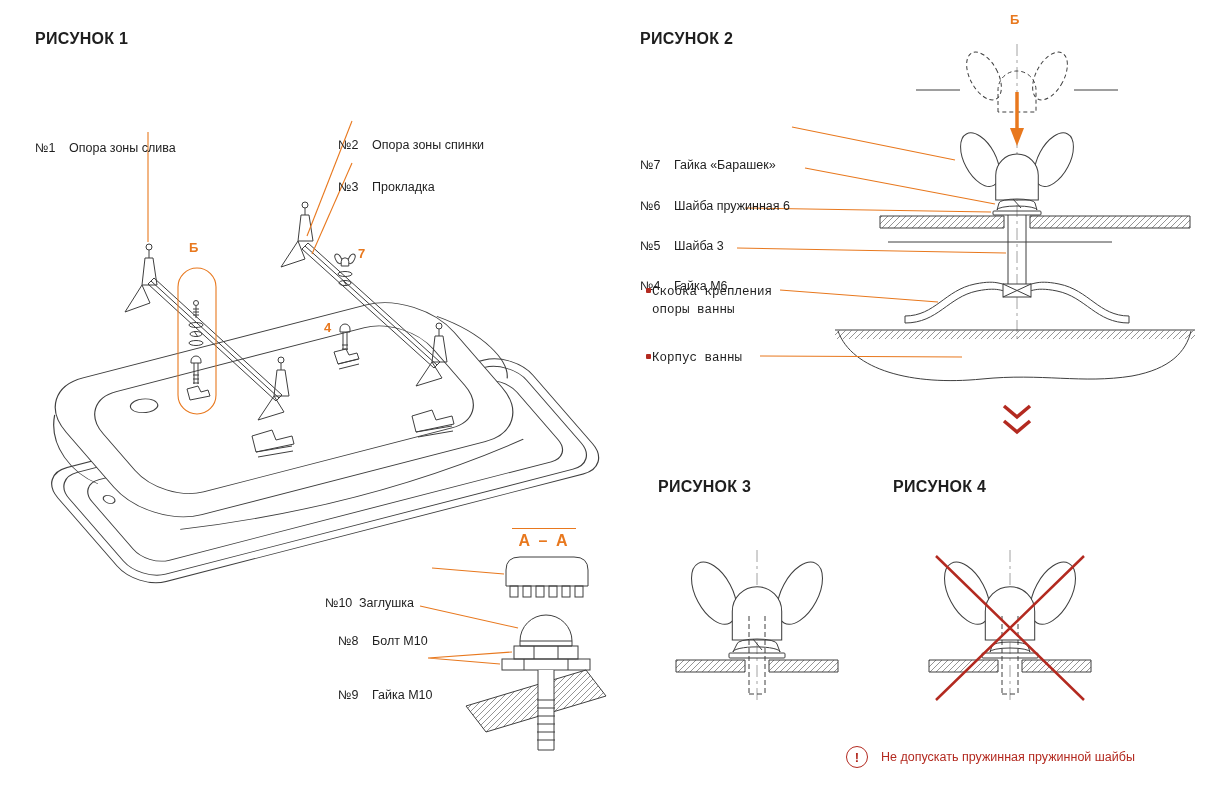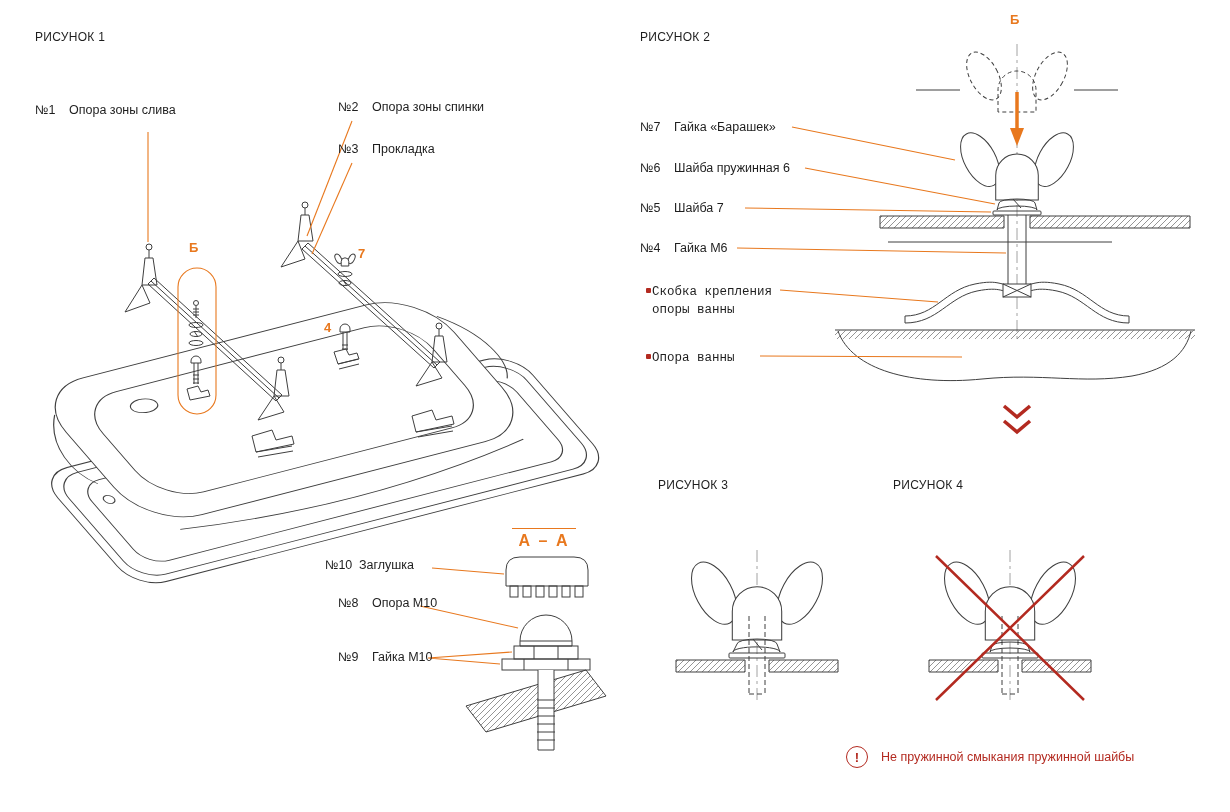--- a/index.html
+++ b/index.html
@@ -7,22 +7,22 @@
     --red:#B32A20;
     --ink:#1E1E1E;
     --line:#3F3F3F;
   }
   html,body{margin:0;padding:0;background:#fff;}
   body{
     width:1230px;height:812px;position:relative;overflow:hidden;
     font-family:"Liberation Sans","DejaVu Sans",sans-serif;color:var(--ink);
   }
   .abs{position:absolute;}
-  .fig-title{font-size:12px;font-weight:normal;letter-spacing:.3px;white-space:nowrap;}
-  .part-label{font-size:12.5px;white-space:nowrap;}
+  .fig-title{font-size:16px;font-weight:bold;letter-spacing:.3px;white-space:nowrap;}
+  .part-label{font-size:12.5px;white-space:nowrap;margin-top:38px;}
   .part-label .pnum{display:inline-block;min-width:34px;}
   .marker{color:var(--orange);font-weight:bold;font-size:13px;}
   .section-label{
     color:var(--orange);font-weight:bold;font-size:16px;letter-spacing:2px;
     border-top:1.5px solid var(--orange);padding:3px 4px 0 4px;text-align:center;width:56px;
   }
   .bullet-label{display:flex;gap:1px;font-size:12.5px;line-height:1.45;font-family:Liberation Mono, monospace;}
   .bullet{flex:0 0 auto;width:5px;height:5px;background:var(--red);border-radius:1px;margin-top:5px;}
   .warning{display:flex;align-items:center;gap:13px;}
   .warning-icon{
@@ -221,46 +221,46 @@
 
 <div class="abs marker" style="left:189px;top:240px">Б</div>
 <div class="abs marker" style="left:358px;top:246px">7</div>
 <div class="abs marker" style="left:324px;top:320px">4</div>
 
 <div class="abs section-label" style="left:512px;top:528px">А – А</div>
 <div class="abs part-label" style="left:325px;top:558px">
   <span class="pnum">№10</span><span>Заглушка</span>
 </div>
 <div class="abs part-label" style="left:338px;top:596px">
-  <span class="pnum">№8</span><span>Опора М10</span>
+  <span class="pnum">№8</span><span>Болт М10</span>
 </div>
 <div class="abs part-label" style="left:338px;top:650px">
   <span class="pnum">№9</span><span>Гайка М10</span>
 </div>
 
 <div class="abs marker" style="left:1010px;top:12px">Б</div>
 <div class="abs part-label" style="left:640px;top:120px">
   <span class="pnum">№7</span><span>Гайка «Барашек»</span>
 </div>
 <div class="abs part-label" style="left:640px;top:161px">
   <span class="pnum">№6</span><span>Шайба пружинная 6</span>
 </div>
 <div class="abs part-label" style="left:640px;top:201px">
-  <span class="pnum">№5</span><span>Шайба 7</span>
+  <span class="pnum">№5</span><span>Шайба 3</span>
 </div>
 <div class="abs part-label" style="left:640px;top:241px">
   <span class="pnum">№4</span><span>Гайка М6</span>
 </div>
 <div class="abs bullet-label" style="left:646px;top:283px;width:152px">
   <span class="bullet"></span>
   <span>Скобка крепления опоры ванны</span>
 </div>
 <div class="abs bullet-label" style="left:646px;top:349px;width:160px">
   <span class="bullet"></span>
-  <span>Опора ванны</span>
+  <span>Корпус ванны</span>
 </div>
 
 <div class="abs warning" style="left:846px;top:746px">
   <span class="warning-icon">
       <span>!</span>
     </span>
-  <span class="warning-text">Не пружинной смыкания пружинной шайбы</span>
+  <span class="warning-text">Не допускать пружинная пружинной шайбы</span>
 </div>
 
 </body></html>

